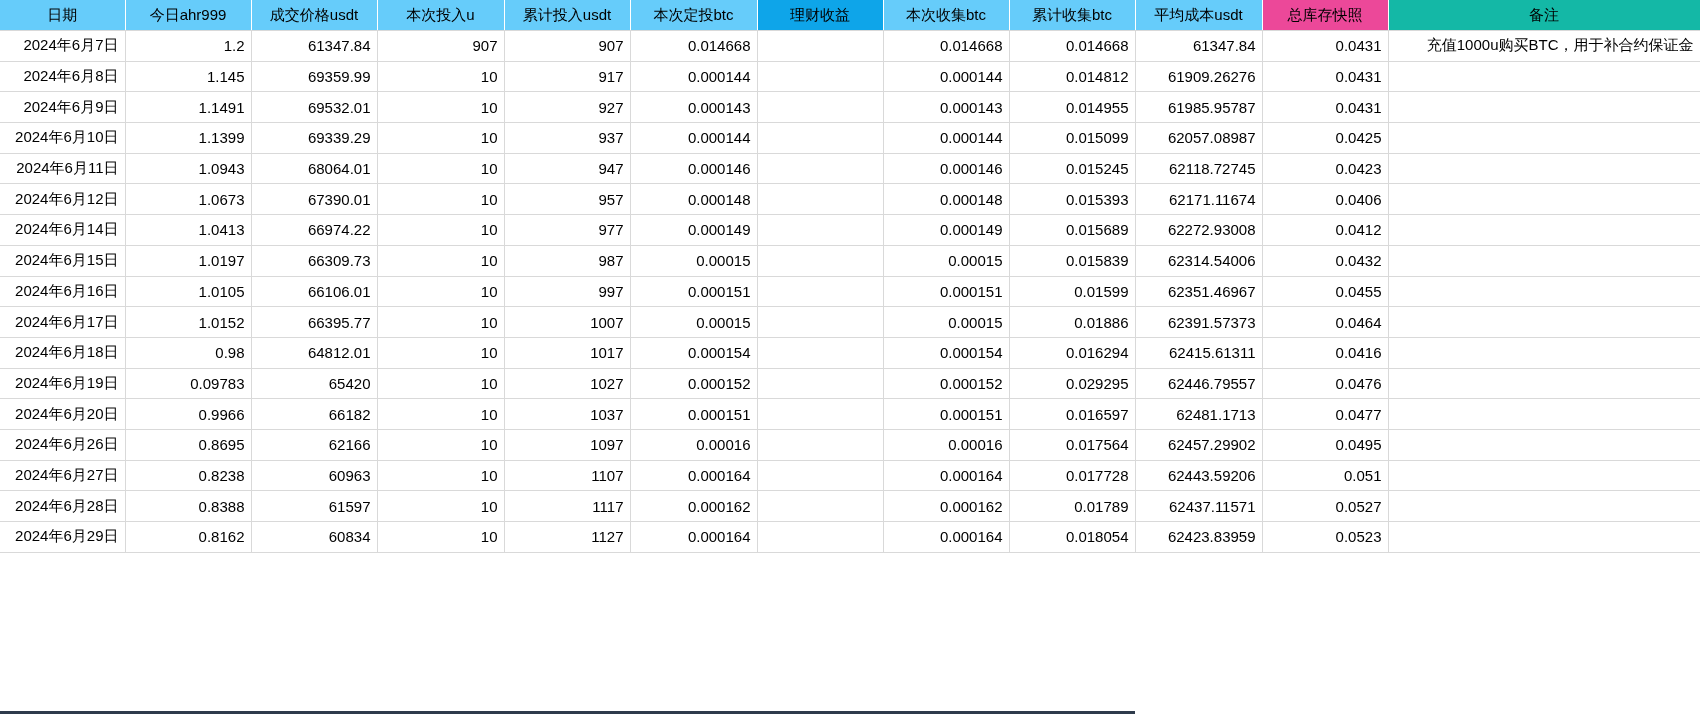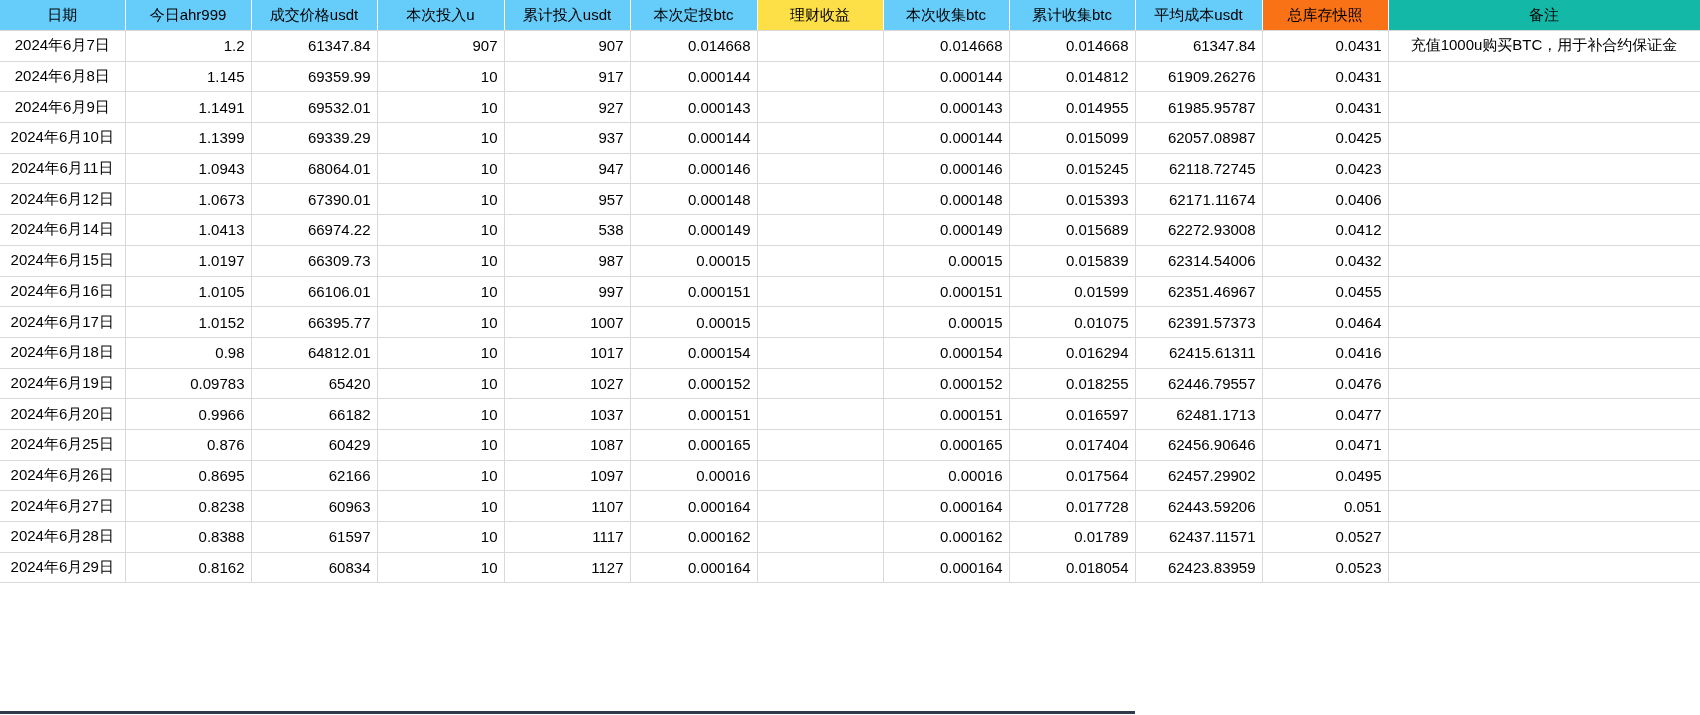--- a/index.html
+++ b/index.html
@@ -29,24 +29,24 @@
   .grid th{
     height:30px;
     text-align:center;
     border-bottom:1px solid #D9D9D9;
   }
   .grid th.bg-cyan,.grid th.bg-green,.grid th.bg-orange{
     border-right:1px solid #ffffff;
   }
   .grid td{height:29.7px;}
   .bg-cyan{background:#66CCFA;}
-  .bg-green{background:#fde047;}
-  .bg-orange{background:#f97316;}
+  .bg-green{background:#0ea5e9;}
+  .bg-orange{background:#ec4899;}
   .bg-plain{background:#14b8a6;}
-  .al-left{text-align:center;}
+  .al-left{text-align:right;}
   .al-right{text-align:right;}
   #bottom-line{
     position:absolute;
     left:0;top:711px;
     height:3px;width:1135px;
     background:#2E3B4C;
   }
 </style>
 </head>
 <body>
@@ -166,21 +166,21 @@
           <td class="al-right">0.015393</td>
           <td class="al-right">62171.11674</td>
           <td class="al-right">0.0406</td>
           <td class="al-left"></td>
         </tr>
         <tr>
           <td class="al-left">2024年6月14日</td>
           <td class="al-right">1.0413</td>
           <td class="al-right">66974.22</td>
           <td class="al-right">10</td>
-          <td class="al-right">538</td>
+          <td class="al-right">977</td>
           <td class="al-right">0.000149</td>
           <td class="al-right"></td>
           <td class="al-right">0.000149</td>
           <td class="al-right">0.015689</td>
           <td class="al-right">62272.93008</td>
           <td class="al-right">0.0412</td>
           <td class="al-left"></td>
         </tr>
         <tr>
           <td class="al-left">2024年6月15日</td>
@@ -212,21 +212,21 @@
         </tr>
         <tr>
           <td class="al-left">2024年6月17日</td>
           <td class="al-right">1.0152</td>
           <td class="al-right">66395.77</td>
           <td class="al-right">10</td>
           <td class="al-right">1007</td>
           <td class="al-right">0.00015</td>
           <td class="al-right"></td>
           <td class="al-right">0.00015</td>
-          <td class="al-right">0.01075</td>
+          <td class="al-right">0.01886</td>
           <td class="al-right">62391.57373</td>
           <td class="al-right">0.0464</td>
           <td class="al-left"></td>
         </tr>
         <tr>
           <td class="al-left">2024年6月18日</td>
           <td class="al-right">0.98</td>
           <td class="al-right">64812.01</td>
           <td class="al-right">10</td>
           <td class="al-right">1017</td>
@@ -240,51 +240,37 @@
         </tr>
         <tr>
           <td class="al-left">2024年6月19日</td>
           <td class="al-right">0.09783</td>
           <td class="al-right">65420</td>
           <td class="al-right">10</td>
           <td class="al-right">1027</td>
           <td class="al-right">0.000152</td>
           <td class="al-right"></td>
           <td class="al-right">0.000152</td>
-          <td class="al-right">0.018255</td>
+          <td class="al-right">0.029295</td>
           <td class="al-right">62446.79557</td>
           <td class="al-right">0.0476</td>
           <td class="al-left"></td>
         </tr>
         <tr>
           <td class="al-left">2024年6月20日</td>
           <td class="al-right">0.9966</td>
           <td class="al-right">66182</td>
           <td class="al-right">10</td>
           <td class="al-right">1037</td>
           <td class="al-right">0.000151</td>
           <td class="al-right"></td>
           <td class="al-right">0.000151</td>
           <td class="al-right">0.016597</td>
           <td class="al-right">62481.1713</td>
           <td class="al-right">0.0477</td>
-          <td class="al-left"></td>
-        </tr>
-        <tr>
-          <td class="al-left">2024年6月25日</td>
-          <td class="al-right">0.876</td>
-          <td class="al-right">60429</td>
-          <td class="al-right">10</td>
-          <td class="al-right">1087</td>
-          <td class="al-right">0.000165</td>
-          <td class="al-right"></td>
-          <td class="al-right">0.000165</td>
-          <td class="al-right">0.017404</td>
-          <td class="al-right">62456.90646</td>
-          <td class="al-right">0.0471</td>
           <td class="al-left"></td>
         </tr>
         <tr>
           <td class="al-left">2024年6月26日</td>
           <td class="al-right">0.8695</td>
           <td class="al-right">62166</td>
           <td class="al-right">10</td>
           <td class="al-right">1097</td>
           <td class="al-right">0.00016</td>
           <td class="al-right"></td>

